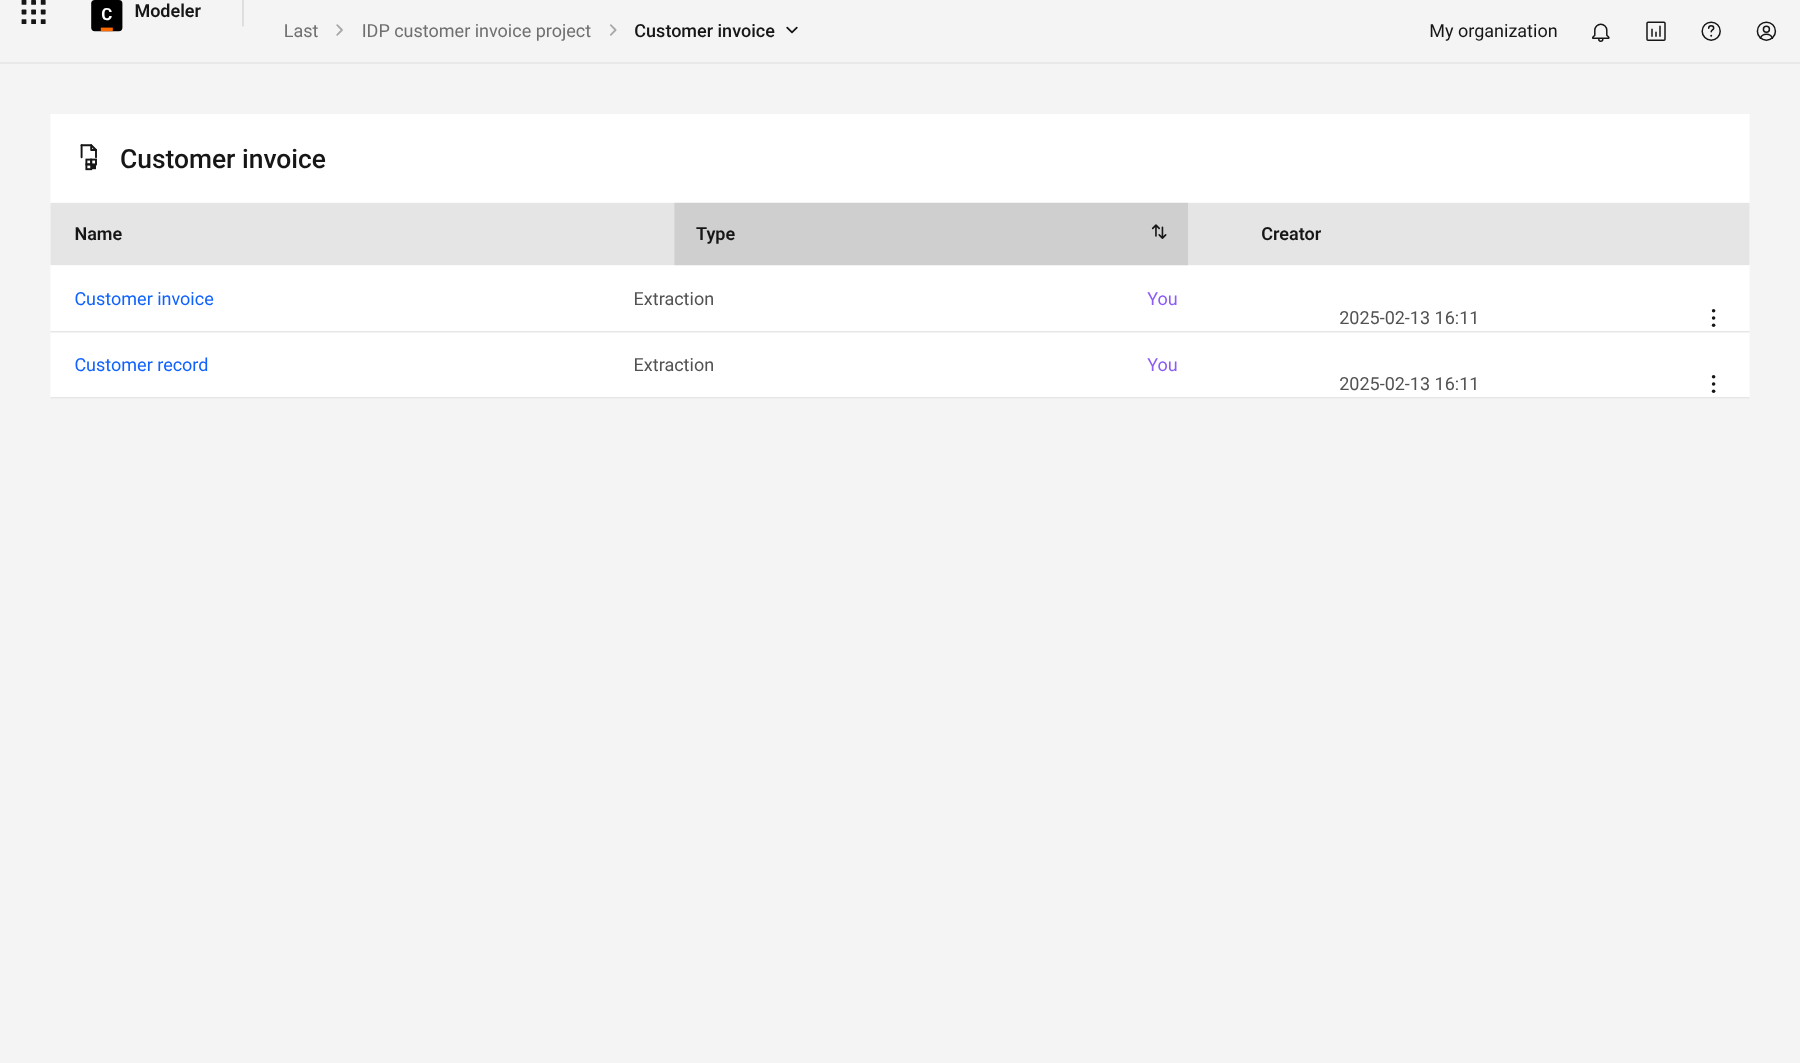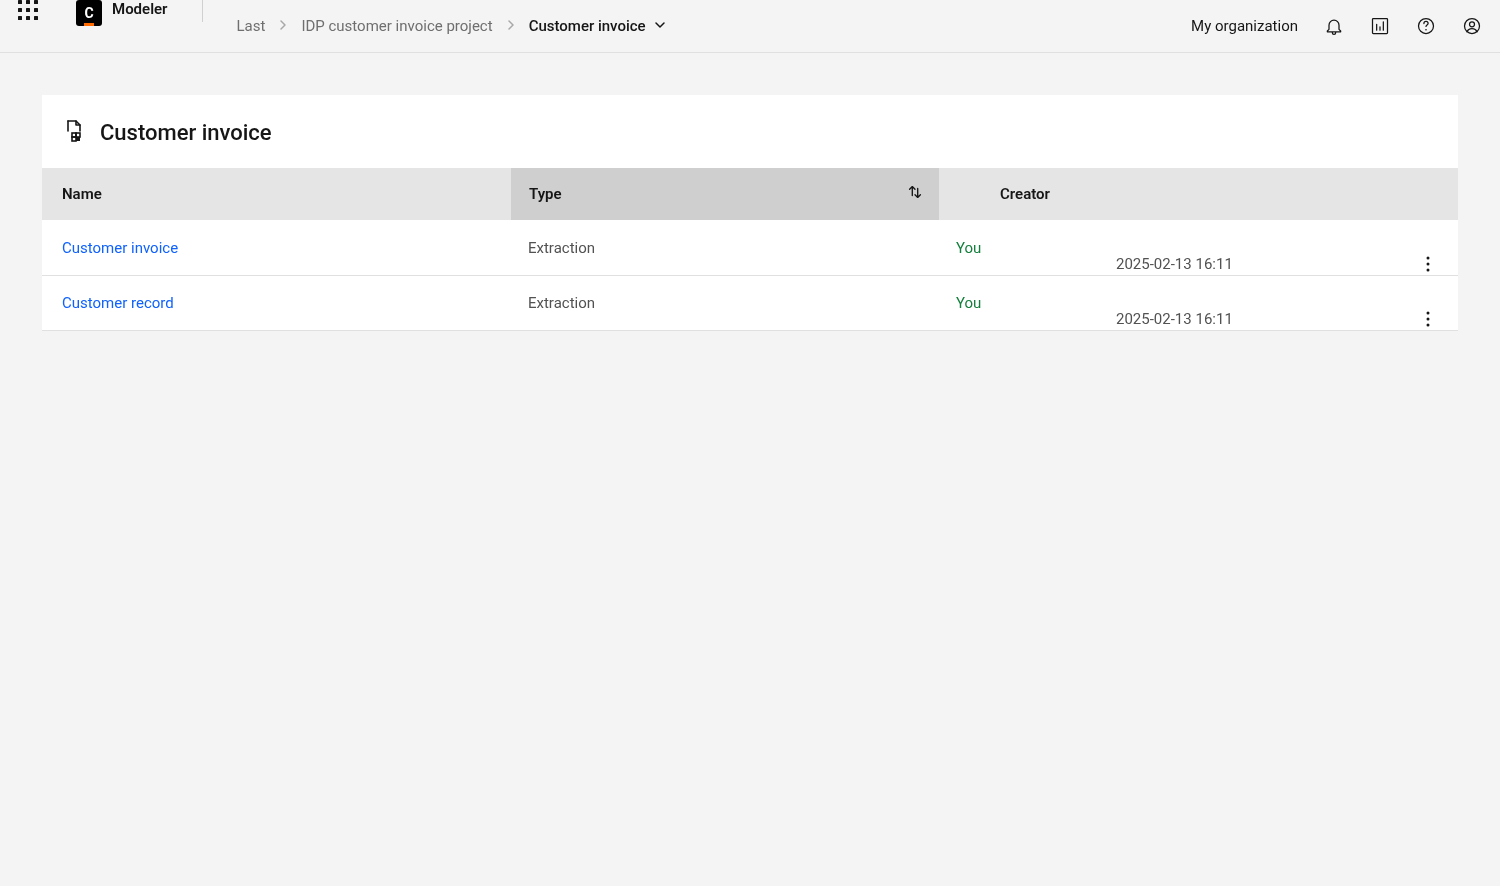--- a/index.html
+++ b/index.html
@@ -186,21 +186,21 @@
     }
     .thead {
       display: flex;
       background: #e5e5e5;
       height: 52px;
       align-items: center;
       font-size: 15px;
       font-weight: 600;
       color: #161616;
     }
-    .th-name { width: 469px; padding-left: 20px; }
+    .th-name { width: 520px; padding-left: 20px; }
     .th-type { width: 428px; padding-left: 18px; background: #cfcfcf; height: 100%; display: flex; align-items: center; justify-content: space-between; padding-right: 15px; }
     .th-creator { width: 164px; padding-left: 8px; text-align: center; }
     .th-lastchanged { flex: 1; padding-left: 14px; }
     .sort-arrows {
       width: 18px;
       height: 18px;
       color: #161616;
     }
     .trow {
       display: flex;
@@ -209,21 +209,21 @@
       border-top: 1px solid #e0e0e0;
       font-size: 15px;
     }
     .td-name { width: 468px; padding-left: 20px; }
     .td-name a {
       color: #0f62fe;
       text-decoration: none;
       cursor: pointer;
     }
     .td-type { width: 428px; padding-left: 18px; color: #525252; }
-    .td-creator { width: 164px; padding-left: 18px; color: #15803d; }
+    .td-creator { width: 164px; padding-left: 18px; color: #8b5cf6; }
     .td-lastchanged { flex: 1; padding-left: 14px; color: #525252; display: flex; align-items: center; margin-top: 32px; }
     .row-menu {
       margin-left: auto;
       margin-right: 22px;
       width: 16px;
       height: 16px;
       cursor: pointer;
       display: flex;
       align-items: center;
       justify-content: center;

